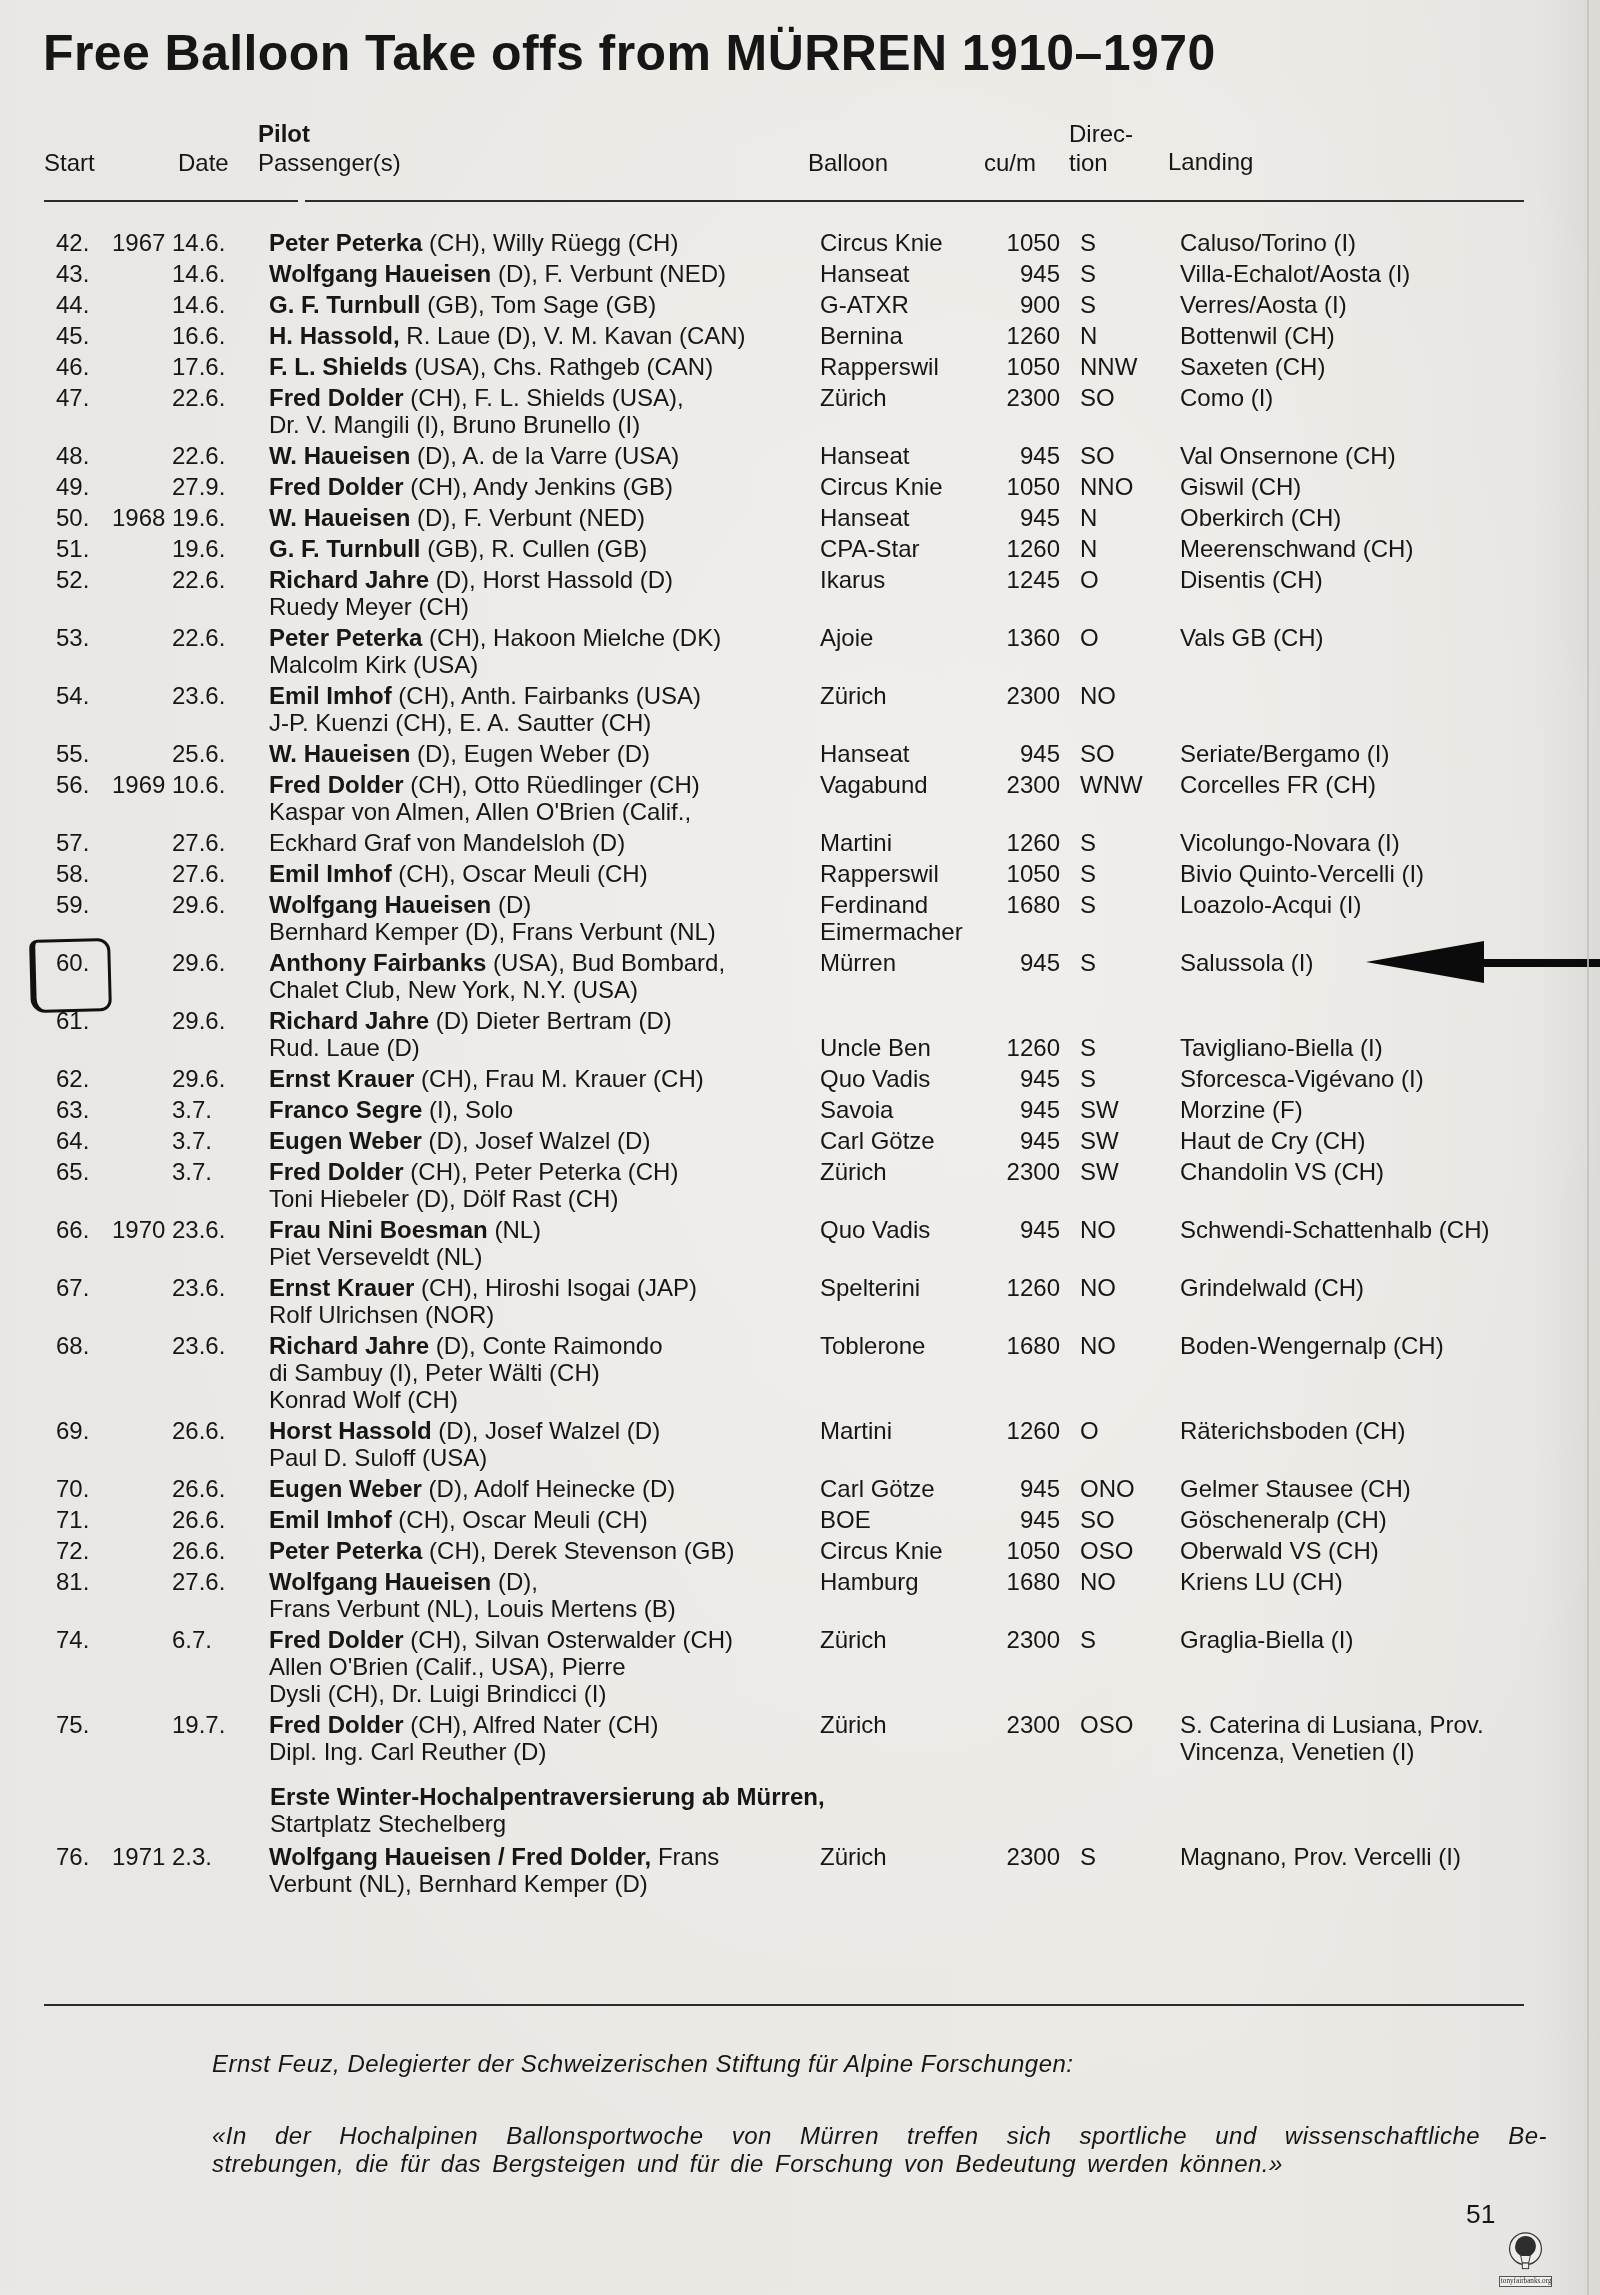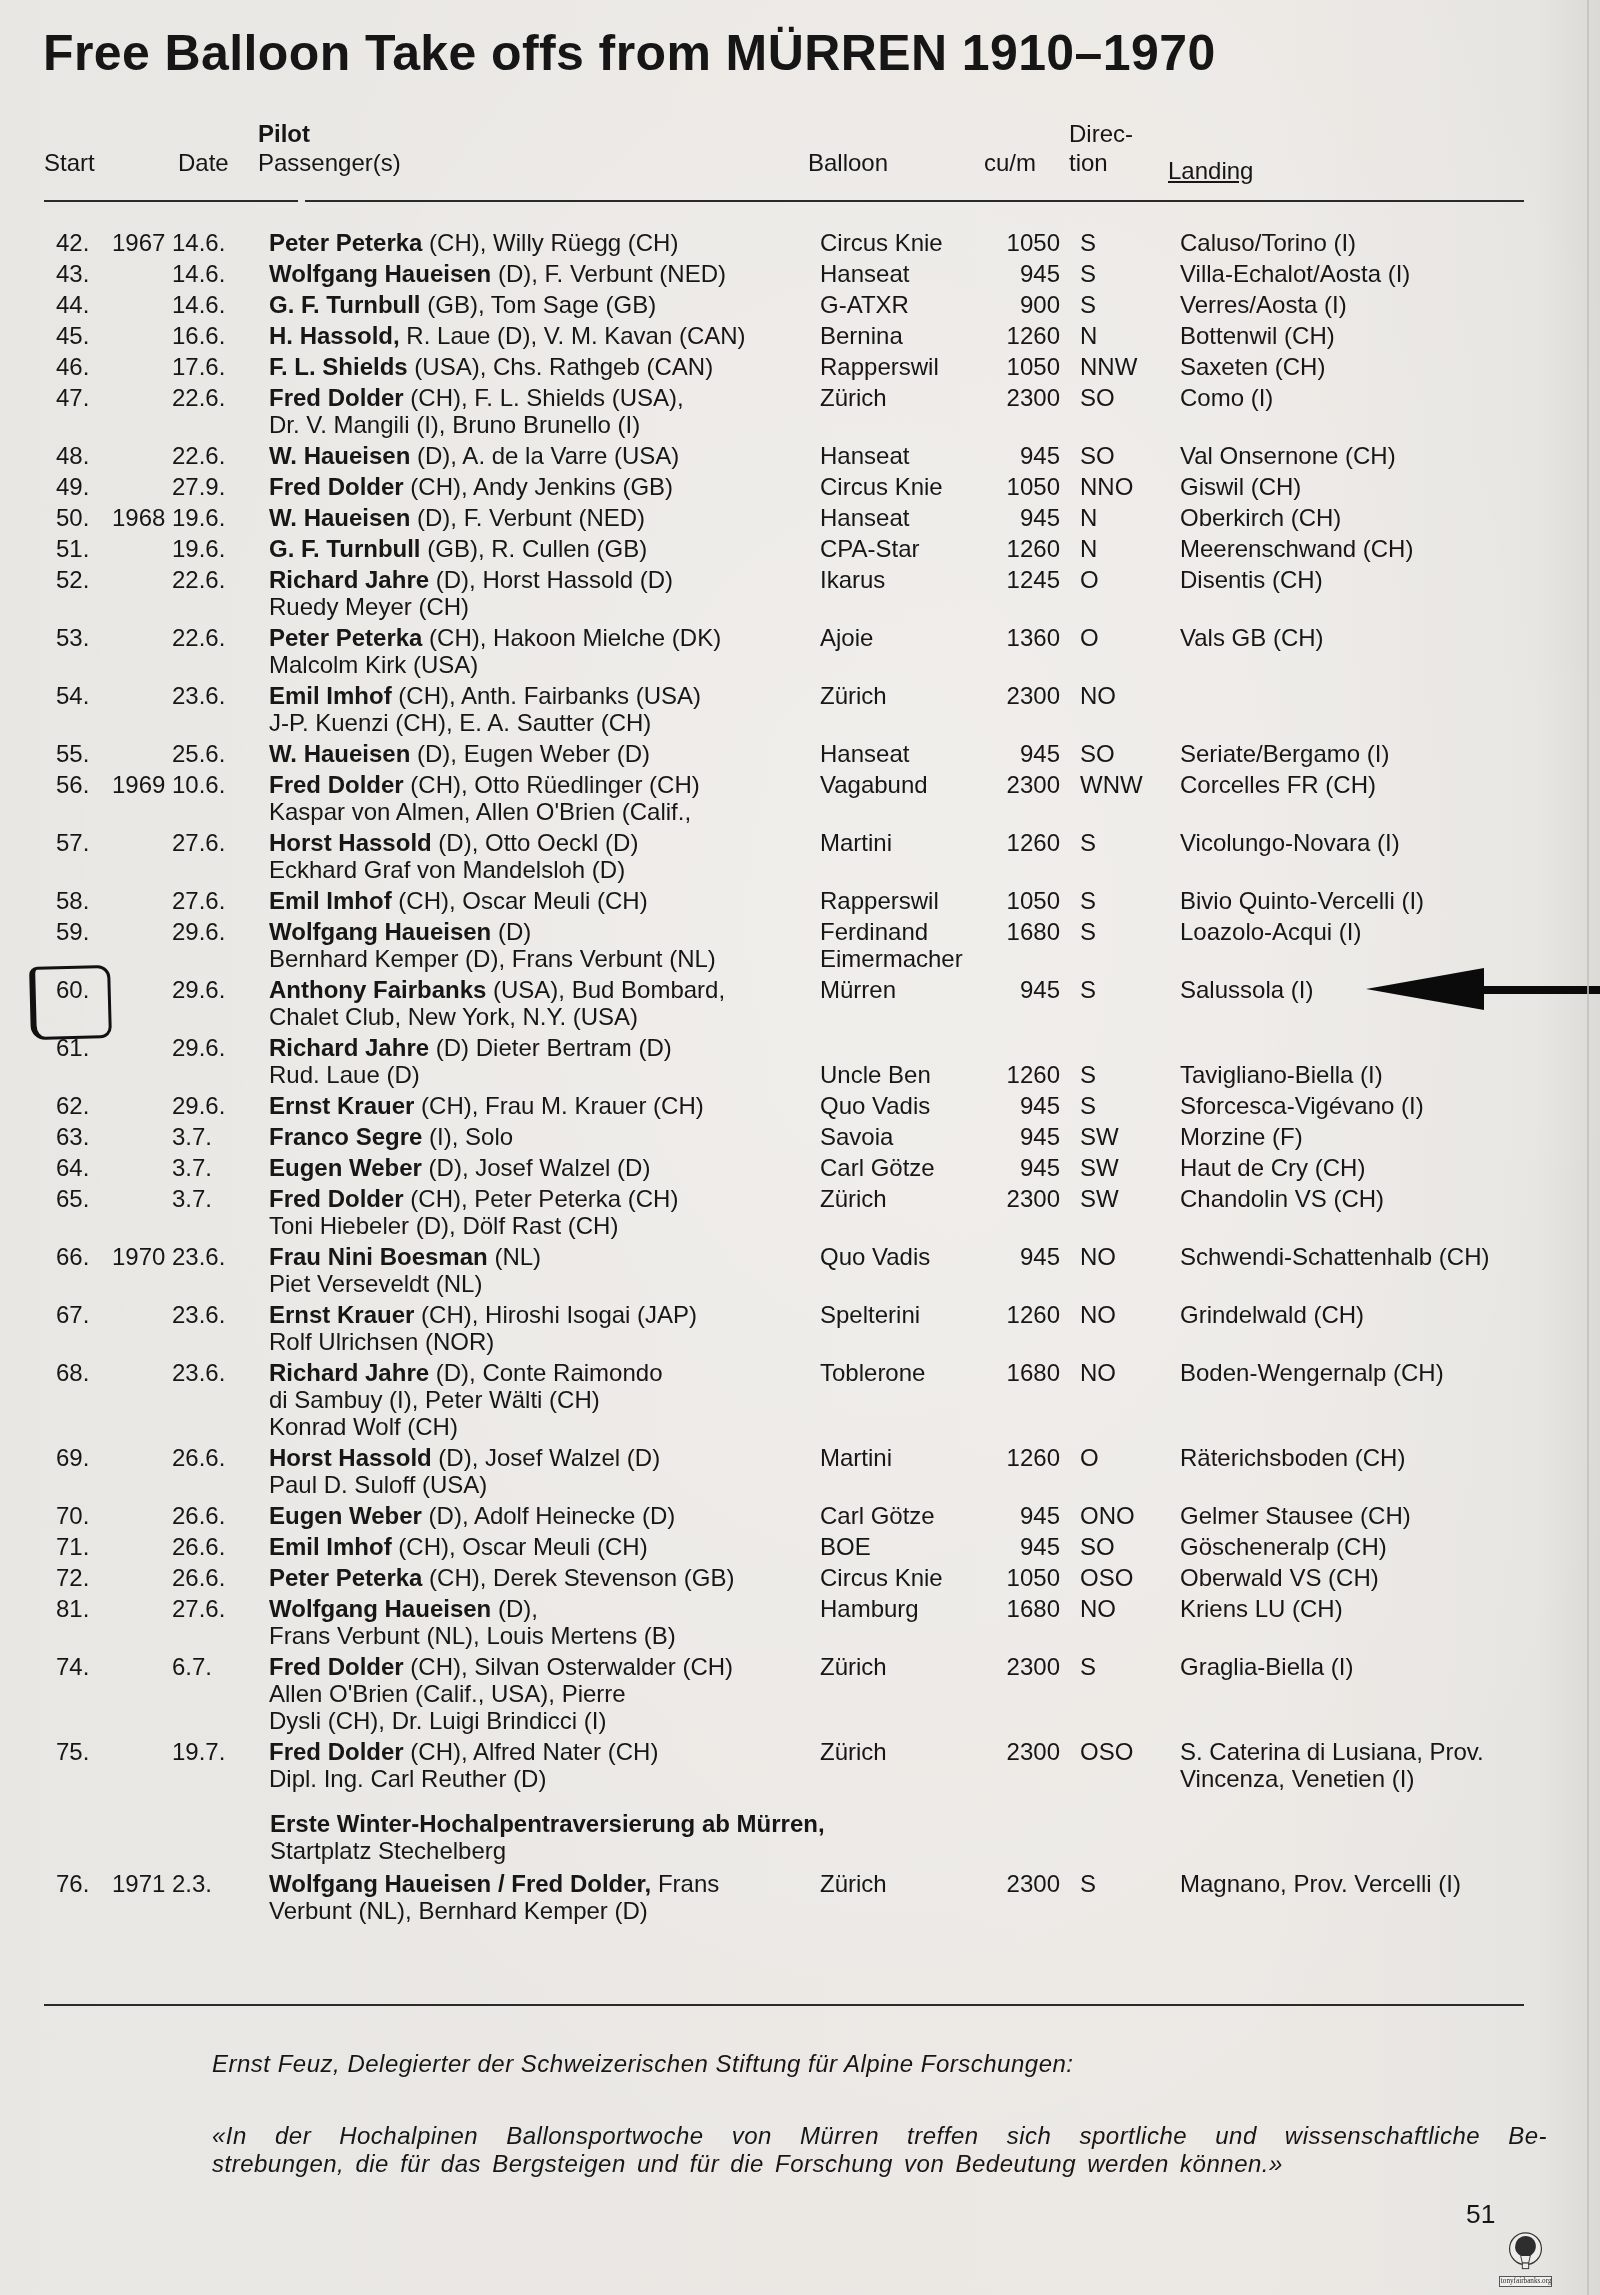--- a/index.html
+++ b/index.html
@@ -61,21 +61,21 @@
 
   <div class="hdr b" style="left:258px;top:120px;">Pilot</div>
   <div class="hdr" style="left:1069px;top:120px;">Direc-</div>
 
   <div class="hdr" style="left:44px;top:149px;">Start</div>
   <div class="hdr" style="left:178px;top:149px;">Date</div>
   <div class="hdr" style="left:258px;top:149px;">Passenger(s)</div>
   <div class="hdr" style="left:808px;top:149px;">Balloon</div>
   <div class="hdr" style="left:984px;top:149px;">cu/m</div>
   <div class="hdr" style="left:1069px;top:149px;">tion</div>
-  <div class="hdr" style="left:1168px;top:157px;text-decoration:underline;">Landing</div>
+  <div class="hdr" style="left:1168px;top:148px;">Landing</div>
 
   <div class="rule" style="left:44px;top:200px;width:254px;"></div>
   <div class="rule" style="left:305px;top:200px;width:1219px;"></div>
 
   <div id="rows">
       <div class="entry">
         <div class="cell c-num">42.</div>
         <div class="cell c-year">1967</div>
         <div class="cell c-date">14.6.</div>
         <div class="cell c-pilot">
@@ -314,21 +314,20 @@
         <div class="cell c-dir">WNW</div>
         <div class="cell c-landing">
           <div class="line">Corcelles FR (CH)</div>
         </div>
       </div>
       <div class="entry">
         <div class="cell c-num">57.</div>
         <div class="cell c-year">&nbsp;</div>
         <div class="cell c-date">27.6.</div>
         <div class="cell c-pilot">
-          <div class="line"><div class="b" style="display: inline;">Horst Hassold</div> (D), Otto Oeckl (D)</div>
           <div class="line">Eckhard Graf von Mandelsloh (D)</div>
         </div>
         <div class="cell c-balloon">
           <div class="line">Martini</div>
         </div>
         <div class="cell c-cum">1260</div>
         <div class="cell c-dir">S</div>
         <div class="cell c-landing">
           <div class="line">Vicolungo-Novara (I)</div>
         </div>

